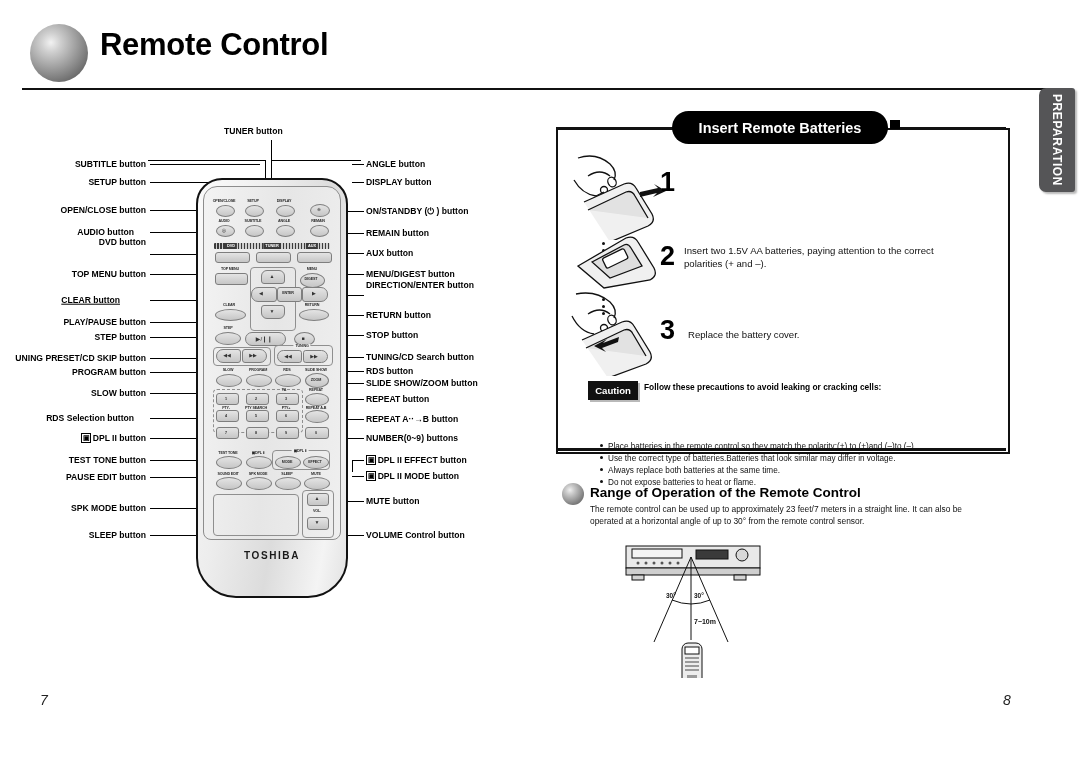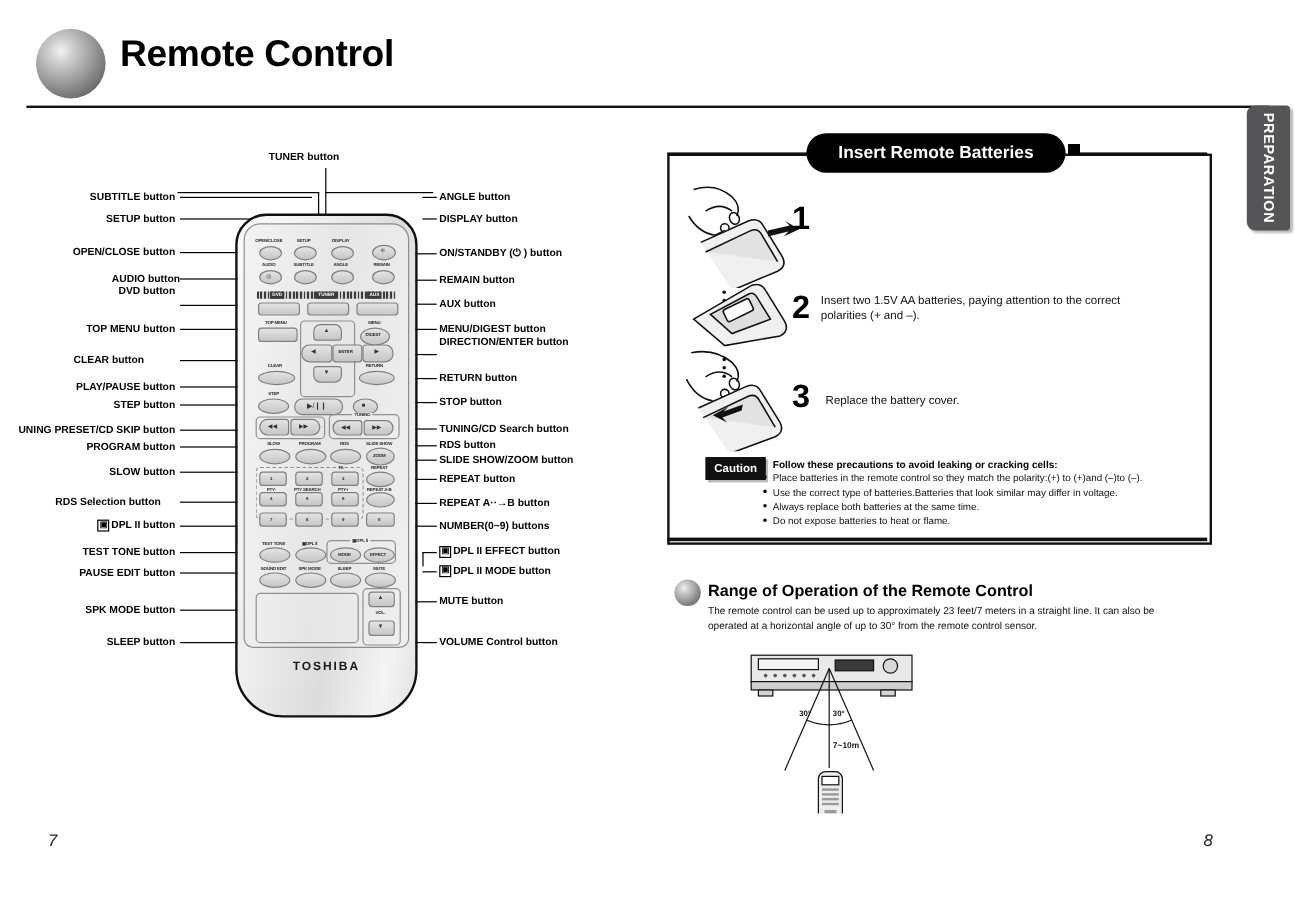--- a/index.html
+++ b/index.html
@@ -70,21 +70,21 @@
 
   .step-num{position:absolute;font-size:27px;font-weight:bold;line-height:1;}
   .step-txt{position:absolute;font-size:9.6px;line-height:12.5px;color:#111;}
   .vdots{position:absolute;width:3px;height:3px;border-radius:50%;background:#111;}
 
   .caution-box{position:absolute;left:588px;top:381px;width:48px;height:17px;background:#111;border:1.5px solid #111;
     box-shadow:2px 2px 0 #b9b9b9;}
   .caution-box span{position:absolute;inset:0;display:flex;align-items:center;justify-content:center;
     color:#fff;font-size:9.6px;font-weight:bold;}
   .caution-hd{position:absolute;left:644px;top:382px;font-size:8.4px;font-weight:bold;}
-  .caution-li{position:absolute;left:644px;font-size:8.2px;color:#111;line-height:10px;}
+  .caution-li{position:absolute;left:608px;font-size:8.2px;color:#111;line-height:10px;margin-top:48px;}
   .bullet{position:absolute;left:-8px;top:2px;width:3px;height:3px;background:#111;border-radius:50%;}
   .batt-footrule{position:absolute;left:556px;top:448px;width:450px;height:3px;background:#111;}
 
   
   .rng-ball{position:absolute;left:562px;top:483px;width:22px;height:22px;border-radius:50%;
     background:radial-gradient(circle at 36% 32%,#f0f0f0 0%,#cccccc 20%,#9a9a9a 52%,#6d6d6d 80%,#4d4d4d 100%);}
   .rng-title{position:absolute;left:590px;top:485px;font-size:13.5px;font-weight:bold;}
   .rng-body{position:absolute;left:590px;top:504px;width:392px;font-size:8.4px;line-height:11.5px;color:#111;}
 
   
@@ -115,27 +115,27 @@
   <div class="lead" style="left:265px;top:160px;width:1px;height:28px;"></div>
   <div class="lead" style="left:148px;top:160px;width:118px;height:1px;"></div>
   <div class="lead" style="left:271px;top:160px;width:90px;height:1px;"></div>
 
   <div class="lbl rt" style="left:0;width:146px;top:164px;">SUBTITLE  button</div>
   <div class="lead" style="left:150px;top:164px;width:110px;height:1px;"></div>
   <div class="lbl rt" style="left:0;width:146px;top:182px;">SETUP button</div>
   <div class="lead" style="left:150px;top:182px;width:104px;height:1px;"></div>
   <div class="lbl rt" style="left:0;width:146px;top:210px;">OPEN/CLOSE button</div>
   <div class="lead" style="left:150px;top:210px;width:54px;height:1px;"></div>
-  <div class="lbl rt" style="left:16px;width:134px;top:232px;">AUDIO button</div>
+  <div class="lbl rt" style="left:0;width:134px;top:232px;">AUDIO button</div>
   <div class="lead" style="left:150px;top:232px;width:54px;height:1px;"></div>
   <div class="lbl rt" style="left:0;width:146px;top:242px;">DVD button</div>
   <div class="lead" style="left:150px;top:254px;width:54px;height:1px;"></div>
   <div class="lbl rt" style="left:0;width:146px;top:274px;">TOP MENU button</div>
   <div class="lead" style="left:150px;top:274px;width:54px;height:1px;"></div>
-  <div class="lbl rt" style="left:0;width:120px;top:300px;">CLEAR button</div>
+  <div class="lbl rt" style="left:0;width:120px;top:300px;text-decoration:underline;">CLEAR button</div>
   <div class="lead" style="left:150px;top:300px;width:52px;height:1px;"></div>
   <div class="lead" style="left:202px;top:300px;width:1px;height:14px;"></div>
   <div class="lead" style="left:202px;top:314px;width:10px;height:1px;"></div>
   <div class="lbl rt" style="left:0;width:146px;top:322px;">PLAY/PAUSE button</div>
   <div class="lead" style="left:150px;top:322px;width:58px;height:1px;"></div>
   <div class="lbl rt" style="left:0;width:146px;top:337px;">STEP button</div>
   <div class="lead" style="left:150px;top:337px;width:56px;height:1px;"></div>
   <div class="lbl rt" style="left:0;width:146px;top:358px;">UNING PRESET/CD SKIP button</div>
   <div class="lead" style="left:150px;top:358px;width:54px;height:1px;"></div>
   <div class="lbl rt" style="left:0;width:146px;top:372px;">PROGRAM button</div>

